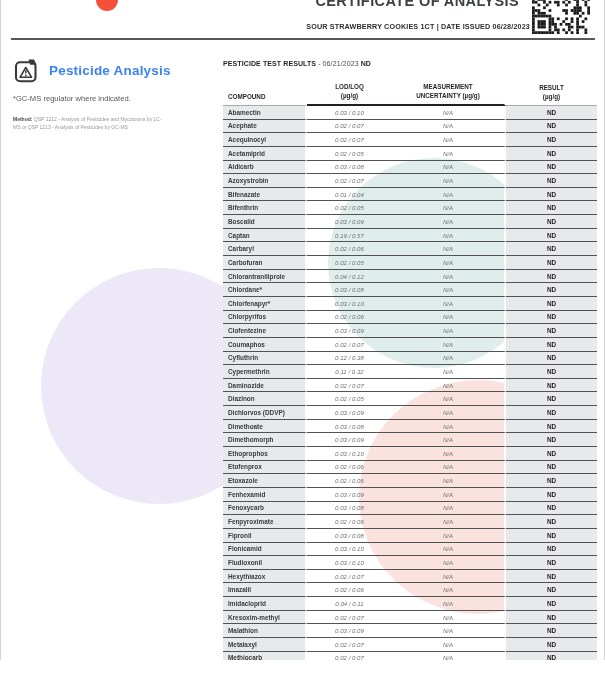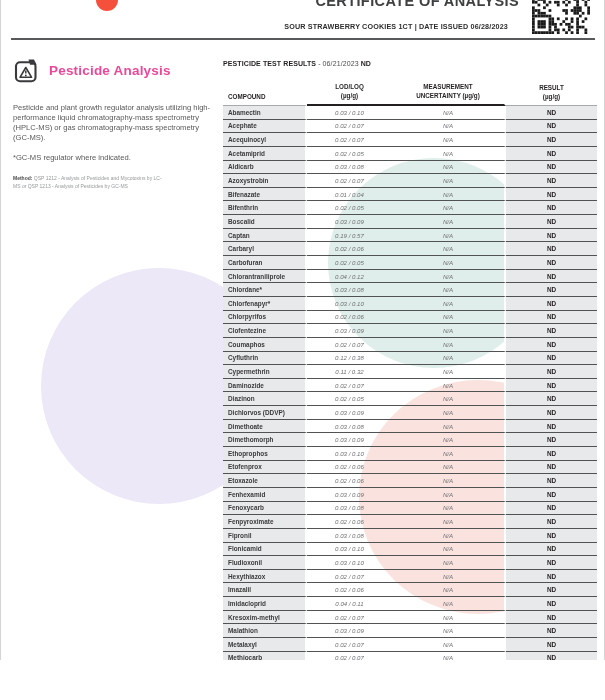--- a/index.html
+++ b/index.html
@@ -8,29 +8,29 @@
 
   
   .circle{position:absolute;border-radius:50%;z-index:0;}
   .circle.purple{left:40px;top:268px;width:236px;height:236px;background:#ece8f8;}
   .circle.teal{left:327px;top:158px;width:212px;height:210px;background:#dfeeea;}
   .circle.pink{left:358px;top:380px;width:238px;height:234px;background:#fae3df;}
 
   
   .logo-dot{position:absolute;left:95px;top:-11px;width:22px;height:22px;border-radius:50%;background:#f4503c;z-index:2;}
   .cert-title{position:absolute;top:-7px;right:85px;font-size:14.5px;font-weight:bold;letter-spacing:.4px;color:#3f4041;z-index:2;white-space:nowrap;}
-  .cert-subtitle{position:absolute;top:22px;right:96px;font-size:7.2px;font-weight:bold;letter-spacing:.15px;color:#2e2e30;z-index:2;white-space:nowrap;}
+  .cert-subtitle{position:absolute;top:22px;right:74px;font-size:7.2px;font-weight:bold;letter-spacing:.15px;color:#2e2e30;z-index:2;white-space:nowrap;}
   .qr{position:absolute;left:531px;top:-24px;width:58px;height:58px;z-index:2;}
   .divider{position:absolute;top:38px;left:10px;right:9px;height:2px;background:#58595b;z-index:2;}
 
   
   .left-panel{position:absolute;left:12px;top:57px;width:200px;z-index:1;}
   .panel-head{display:flex;align-items:center;gap:9px;}
   .panel-icon{width:27px;height:27px;flex:0 0 auto;}
-  .panel-title{font-size:13.5px;font-weight:bold;color:#ec4899;letter-spacing:.2px;}
+  .panel-title{font-size:13.5px;font-weight:bold;color:#3b82f6;letter-spacing:.2px;}
   .desc{margin:19px 0 0 0;font-size:7.6px;line-height:1.33;color:#58585a;}
   .footnote{margin:10px 0 0 0;font-size:7.6px;color:#58585a;}
   .method{margin:13px 0 0 0;font-size:5px;line-height:1.5;color:#96989a;width:152px;}
   .method b{color:#4a4a4c;}
 
   
   .results{position:absolute;left:222px;top:60px;width:374px;z-index:1;}
   .results-title{font-size:7px;color:#4c4c4e;margin-bottom:16px;letter-spacing:.1px;}
   .results-title b{color:#231f20;}
   table{border-collapse:separate;border-spacing:0;table-layout:fixed;width:374px;}
@@ -288,21 +288,20 @@
         <svg viewBox="0 0 27 27" width="27" height="27">
           <rect x="3" y="5.2" width="19.5" height="19" rx="4" fill="none" stroke="#3a3a3c" stroke-width="2.1"></rect>
           <path d="M15.5 2.6 L21 2.6 L23.6 7.8 L17 7.8 Z" fill="#3a3a3c"></path>
           <path d="M12.8 10.5 L18.6 20.3 L7 20.3 Z" fill="none" stroke="#3a3a3c" stroke-width="1.6" stroke-linejoin="round"></path>
           <line x1="12.8" y1="13.6" x2="12.8" y2="16.4" stroke="#3a3a3c" stroke-width="1.5"></line>
           <circle cx="12.8" cy="18.4" r="0.9" fill="#3a3a3c"></circle>
         </svg>
       </span>
       <span class="panel-title">Pesticide Analysis</span>
     </div>
-    <p class="desc">Pesticide and plant growth regulator analysis utilizing high-performance liquid chromatography-mass spectrometry (HPLC-MS) or gas chromatography-mass spectrometry (GC-MS).</p>
     <p class="footnote">*GC-MS regulator where indicated.</p>
     <p class="method"><b>Method:</b><span> QSP 1212 - Analysis of Pesticides and Mycotoxins by LC-MS or QSP 1213 - Analysis of Pesticides by GC-MS</span></p>
   </aside>
 
   <section class="results">
     <div class="results-title"><b>PESTICIDE TEST RESULTS</b><span> - 06/21/2023 </span><b>ND</b></div>
     <table>
       <colgroup>
           <col class="c1">
           <col class="c2">

